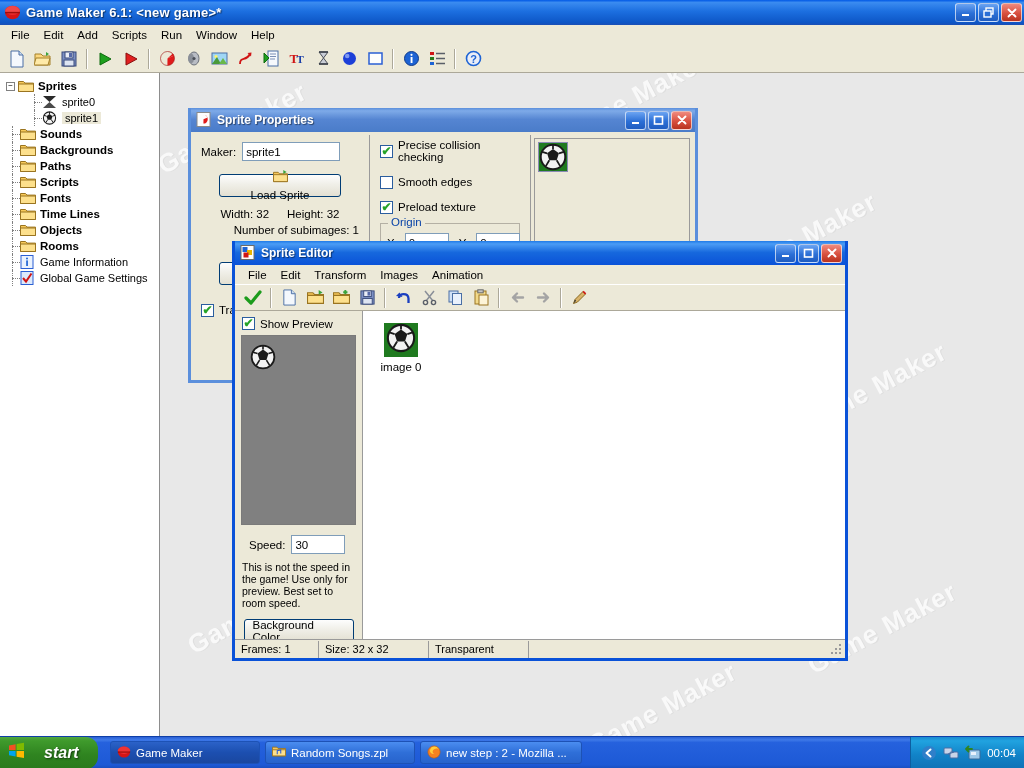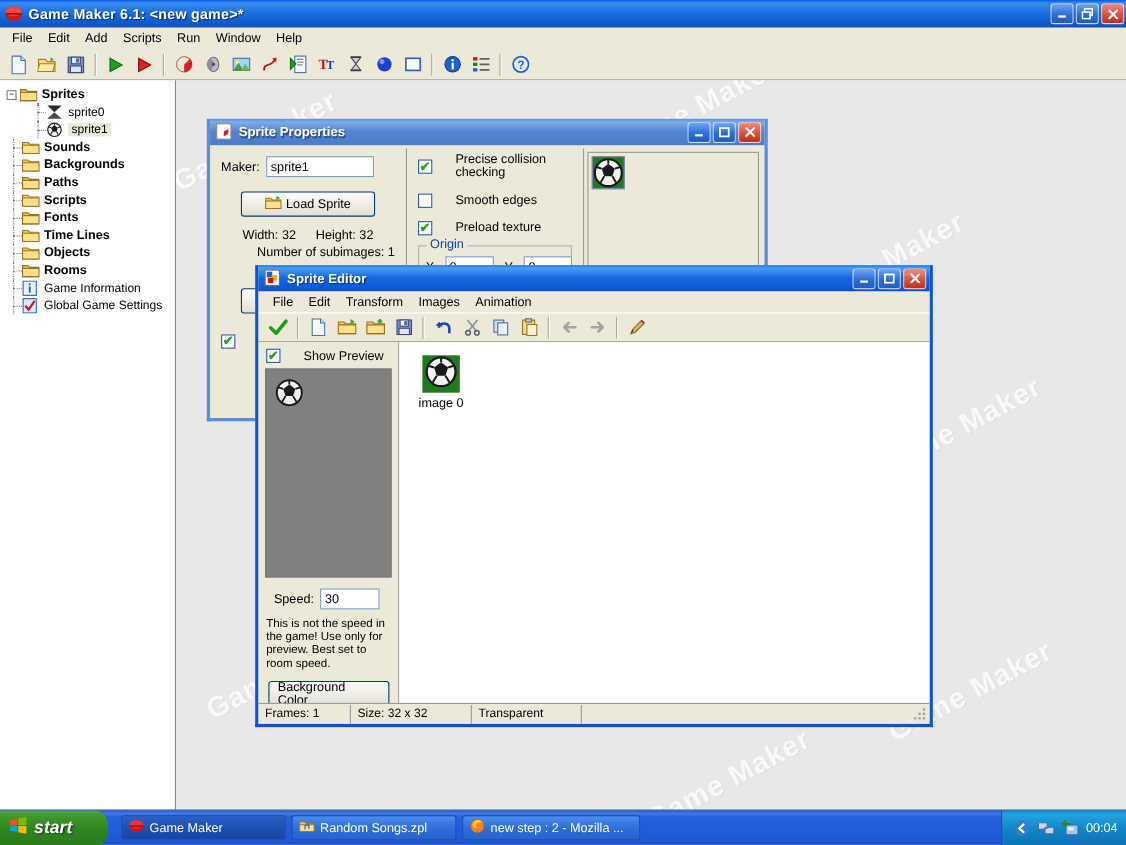--- a/index.html
+++ b/index.html
@@ -122,23 +122,23 @@
   .lbl { font-size: 11.5px; color: #000; }
   .txtin {
     border: 1px solid #7f9db9; background: #fff; height: 19px;
     font-family: "Liberation Sans", sans-serif; font-size: 11.5px;
     padding: 1px 3px; color: #000;
   }
   .btn {
     border: 1px solid #003c74; background: linear-gradient(180deg,#fdfdfd,#f0efe8 45%,#e3e0d2);
     border-radius: 3px; font-size: 11.5px; height: 23px;
     display: inline-flex; align-items: center; justify-content: center; gap: 4px;
-    cursor: default; color: #000; padding: 0 8px;
-  }
-  .cb { display: flex; align-items: center; gap: 21px; height: 18px; cursor: default; }
+    cursor: default; color: #000; padding: 0 8px; flex-direction: column;
+  }
+  .cb { display: flex; align-items: center; gap: 5px; height: 18px; cursor: default; }
   .cbbox {
     width: 13px; height: 13px; border: 1px solid #2a5d9e; background: #fff;
     display: flex; align-items: center; justify-content: center; flex: none;
   }
   .cbbox.on::after {
     content: '✔'; color: #27a327; font-size: 12px; line-height: 1; font-weight: bold;
     margin-top: -1px;
   }
   .grp {
     border: 1px solid #b4b0a4; padding: 6px; position: relative; margin-top: 7px;
@@ -187,21 +187,21 @@
   #taskbar {
     position: absolute; left: 0; bottom: 0; width: 1024px; height: 32px;
     background: linear-gradient(180deg,#2a5fd4 0%, #3f7ae8 9%, #2561dd 18%, #1d59d6 90%, #1a4fc0 100%);
     display: flex; align-items: center;
     border-top: 1px solid #0f3fa8;
   }
   #startbtn {
     width: 98px; height: 32px; flex: none;
     background: linear-gradient(180deg,#51a73f 0%, #3f9a2c 12%, #2f8420 55%, #2a7a1c 100%);
     border-radius: 0 12px 12px 0;
-    display: flex; align-items: center; gap: 6px; padding-left: 8px;
+    display: flex; align-items: center; gap: 19px; padding-left: 8px;
     color: #fff; font-weight: bold; font-style: italic; font-size: 16px;
     text-shadow: 1px 1px 2px rgba(0,0,0,0.6); cursor: default;
   }
   .tbtask {
     height: 23px; margin-left: 5px; min-width: 150px; max-width: 170px;
     background: linear-gradient(180deg,#4b8df0,#2f6fd8 50%,#2763cc);
     border: 1px solid #1d52b5; border-radius: 3px;
     display: flex; align-items: center; gap: 5px; padding: 0 6px;
     color: #fff; font-size: 11.5px; cursor: default;
     white-space: nowrap; overflow: hidden;

